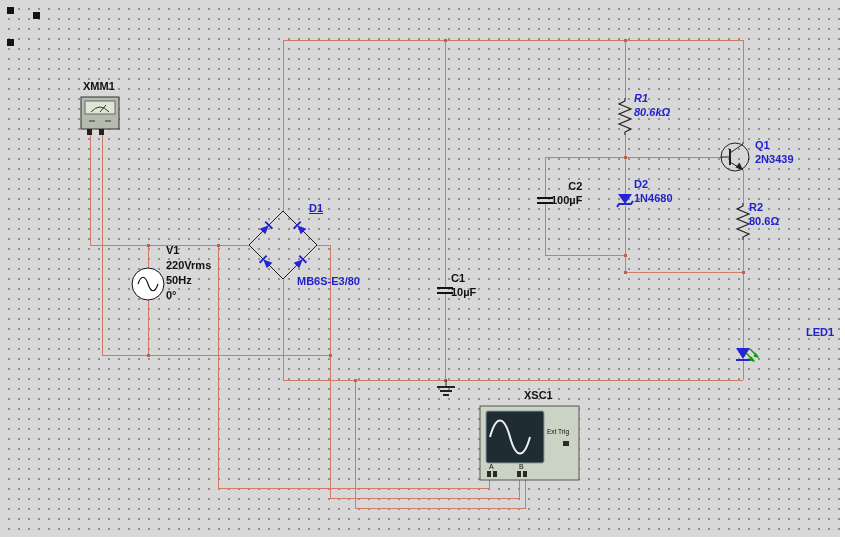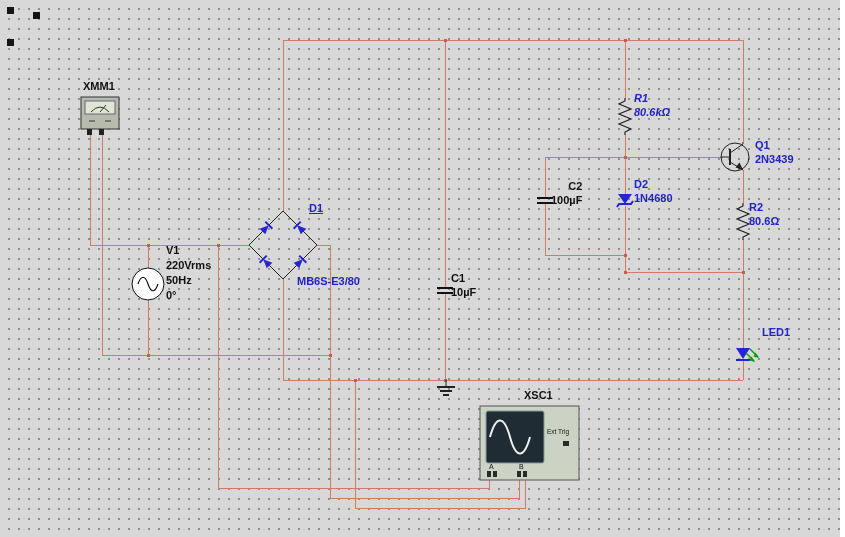--- a/index.html
+++ b/index.html
@@ -195,21 +195,21 @@
   <div class="cmp" style="left:733px;top:344px;">
     <svg width="34" height="30">
       <polygon points="3,4 17,4 10,15" fill="#2525d4"></polygon>
       <line x1="3" y1="16" x2="17" y2="16" stroke="#2525d4" stroke-width="2"></line>
       <line x1="13" y1="9" x2="21" y2="17" stroke="#00a300" stroke-width="1.5"></line>
       <polygon points="22,18 16.5,16.5 18.5,12.5" fill="#00a300"></polygon>
       <line x1="17" y1="5" x2="25" y2="13" stroke="#00a300" stroke-width="1.5"></line>
       <polygon points="26,14 20.5,12.5 22.5,8.5" fill="#00a300"></polygon>
     </svg>
   </div>
-  <div class="lb blue" style="left:762px;top:325px;">LED1</div>
+  <div class="lb blue" style="left:806px;top:325px;">LED1</div>
 
   <div class="cmp" style="left:435px;top:377px;">
     <svg width="22" height="22">
       <line x1="11" y1="3" x2="11" y2="10" stroke="#222" stroke-width="1"></line>
       <line x1="2" y1="10" x2="20" y2="10" stroke="#222" stroke-width="2"></line>
       <line x1="5" y1="14" x2="17" y2="14" stroke="#222" stroke-width="2"></line>
       <line x1="8" y1="18" x2="14" y2="18" stroke="#222" stroke-width="2"></line>
     </svg>
   </div>
 

